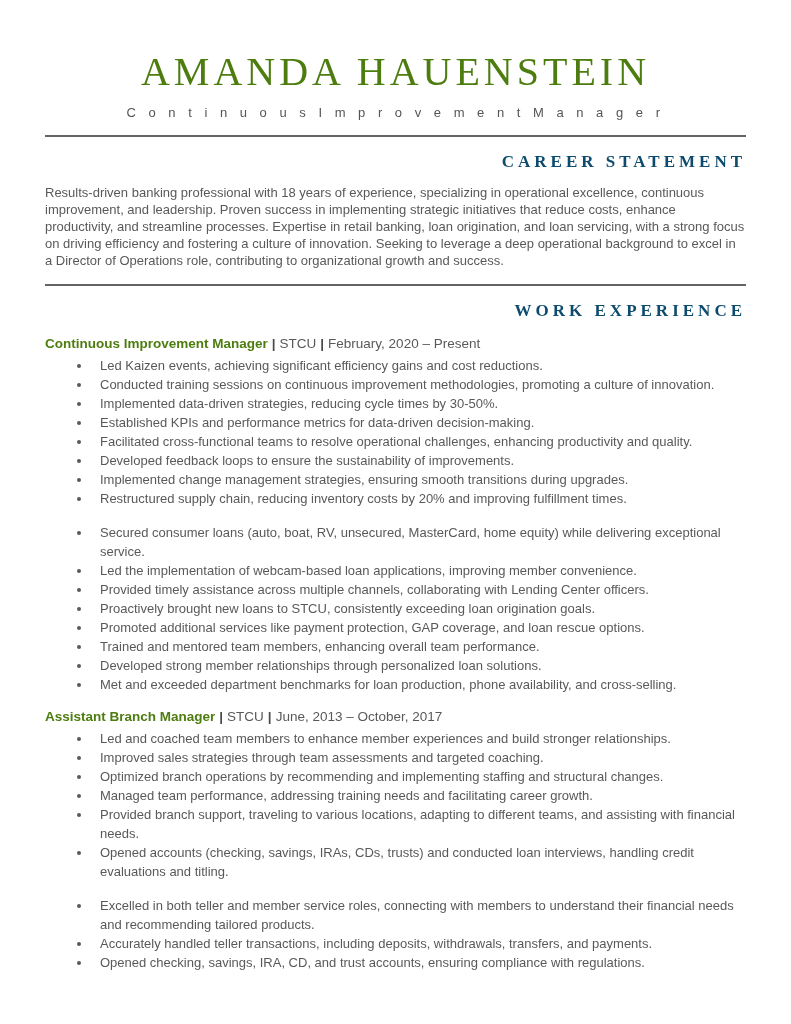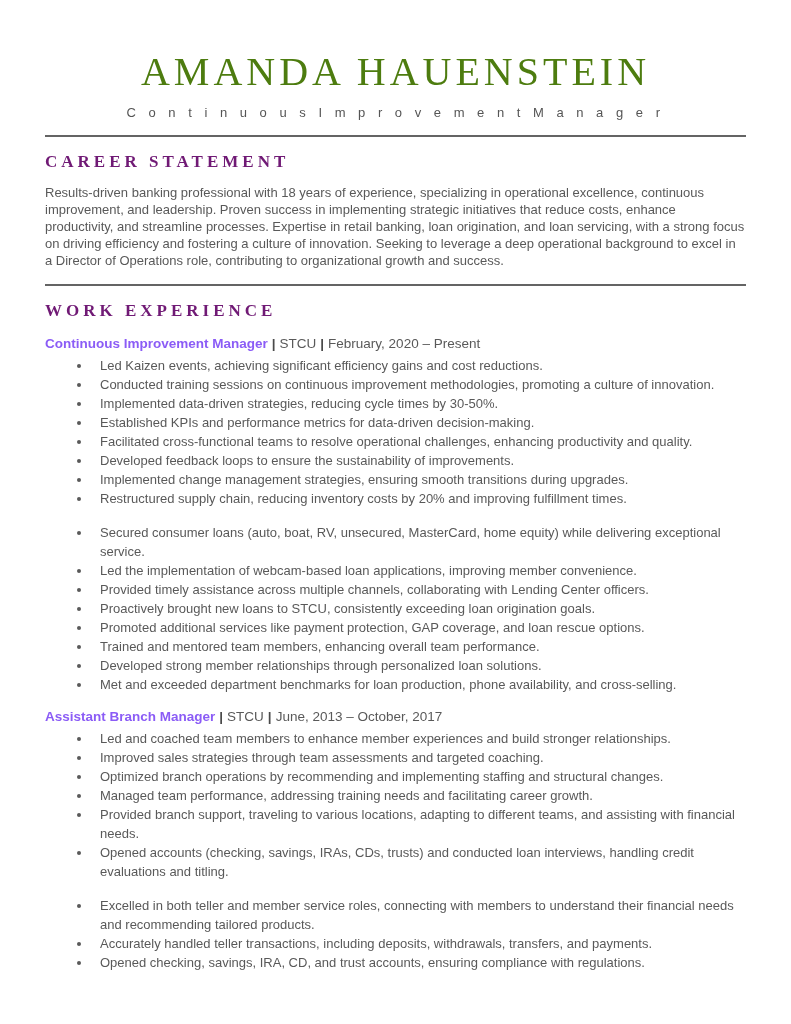--- a/index.html
+++ b/index.html
@@ -45,35 +45,36 @@
     border: none;
     border-top: 2px solid #646464;
     margin-top: 15px;
   }
   .sec-head {
     margin-top: 15px;
     font-family: "Liberation Serif", "DejaVu Serif", serif;
     font-weight: 600;
     font-size: 17px;
     letter-spacing: 4px;
-    color: #701a75;
+    color: #0c4a6e;
+    text-align: right;
   }
 
   
   .statement {
     margin-top: 12px;
     font-size: 13px;
     line-height: 17px;
     color: #595959;
   }
 
   
   .job { margin-top: 15px; }
   .job-head { font-size: 13.5px; color: #595959; }
-  .job-name { font-weight: 700; color: #8b5cf6; }
+  .job-name { font-weight: 700; color: #4d7c0f; }
   .bullets {
     margin-top: 5px;
     padding-left: 47px;
     list-style: disc outside;
   }
   .bullets li {
     font-size: 13px;
     line-height: 19px;
     padding-left: 8px;
     color: #595959;

